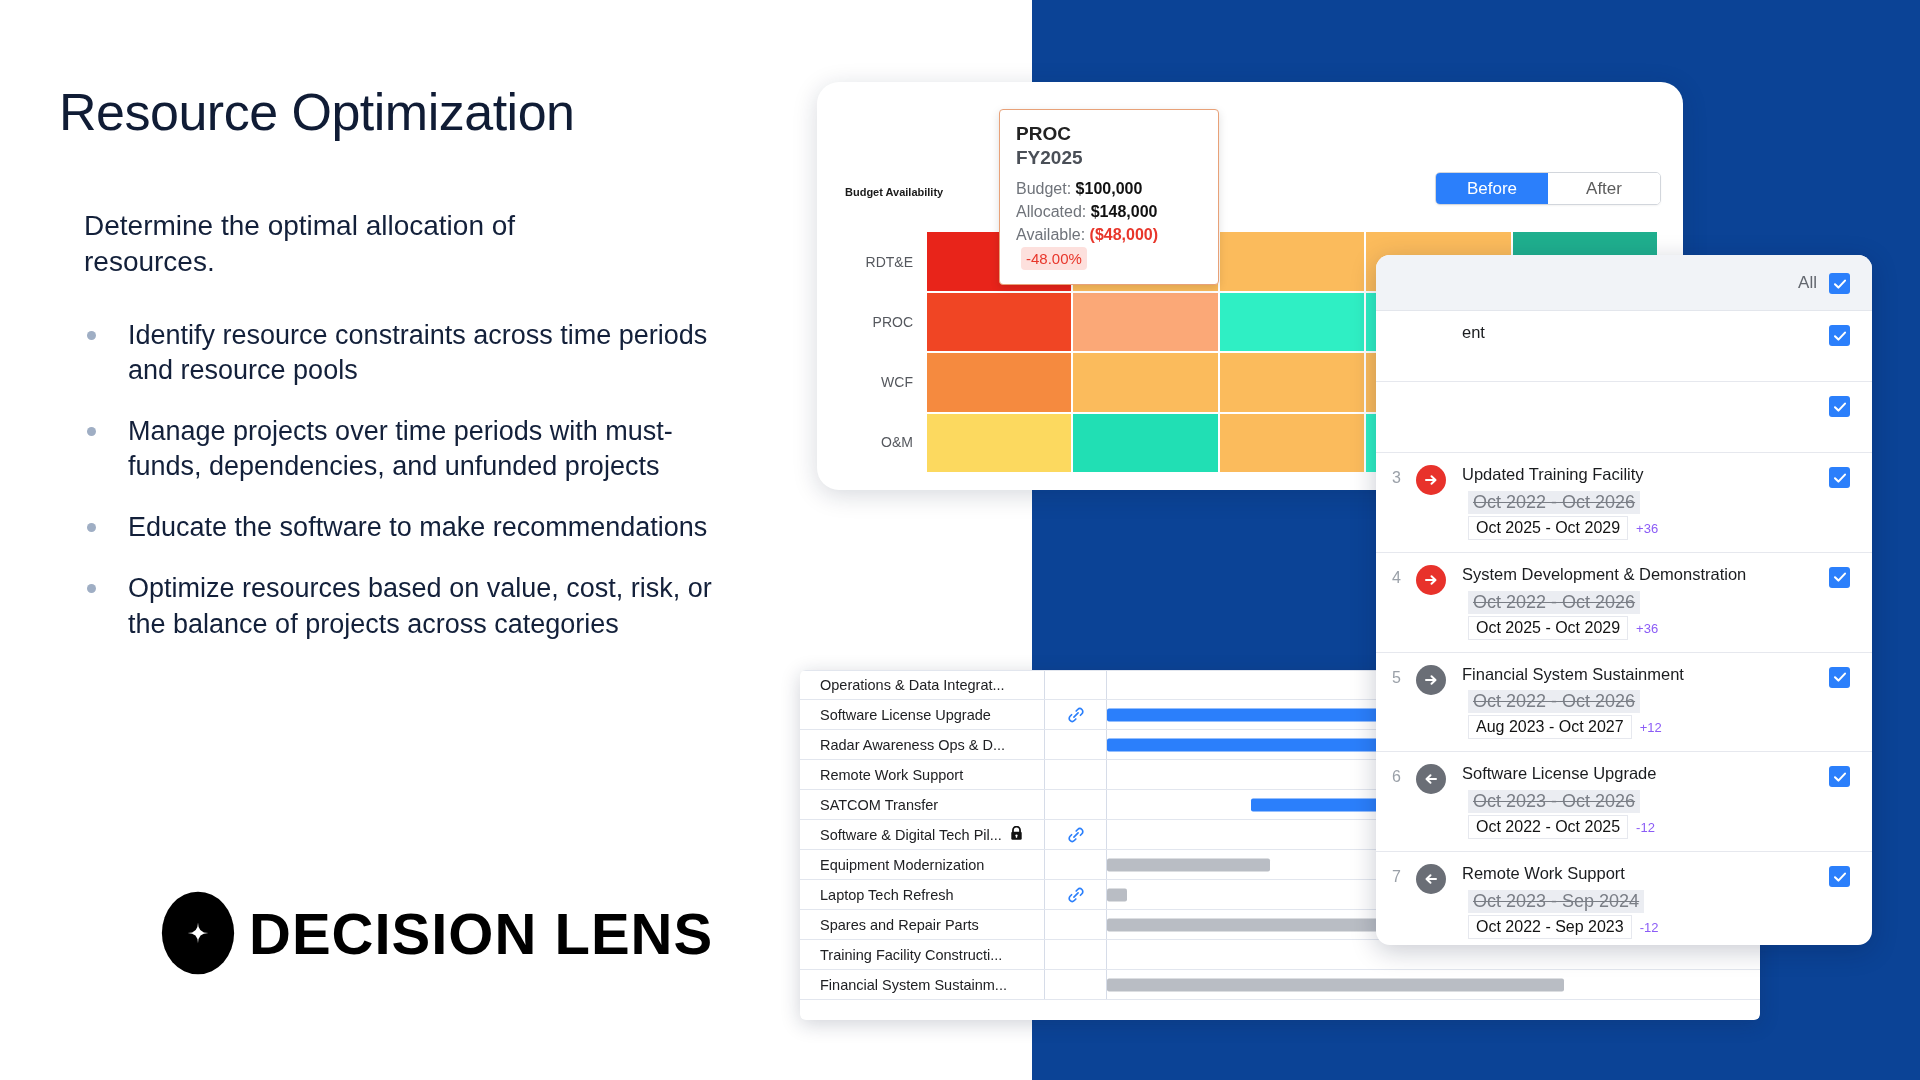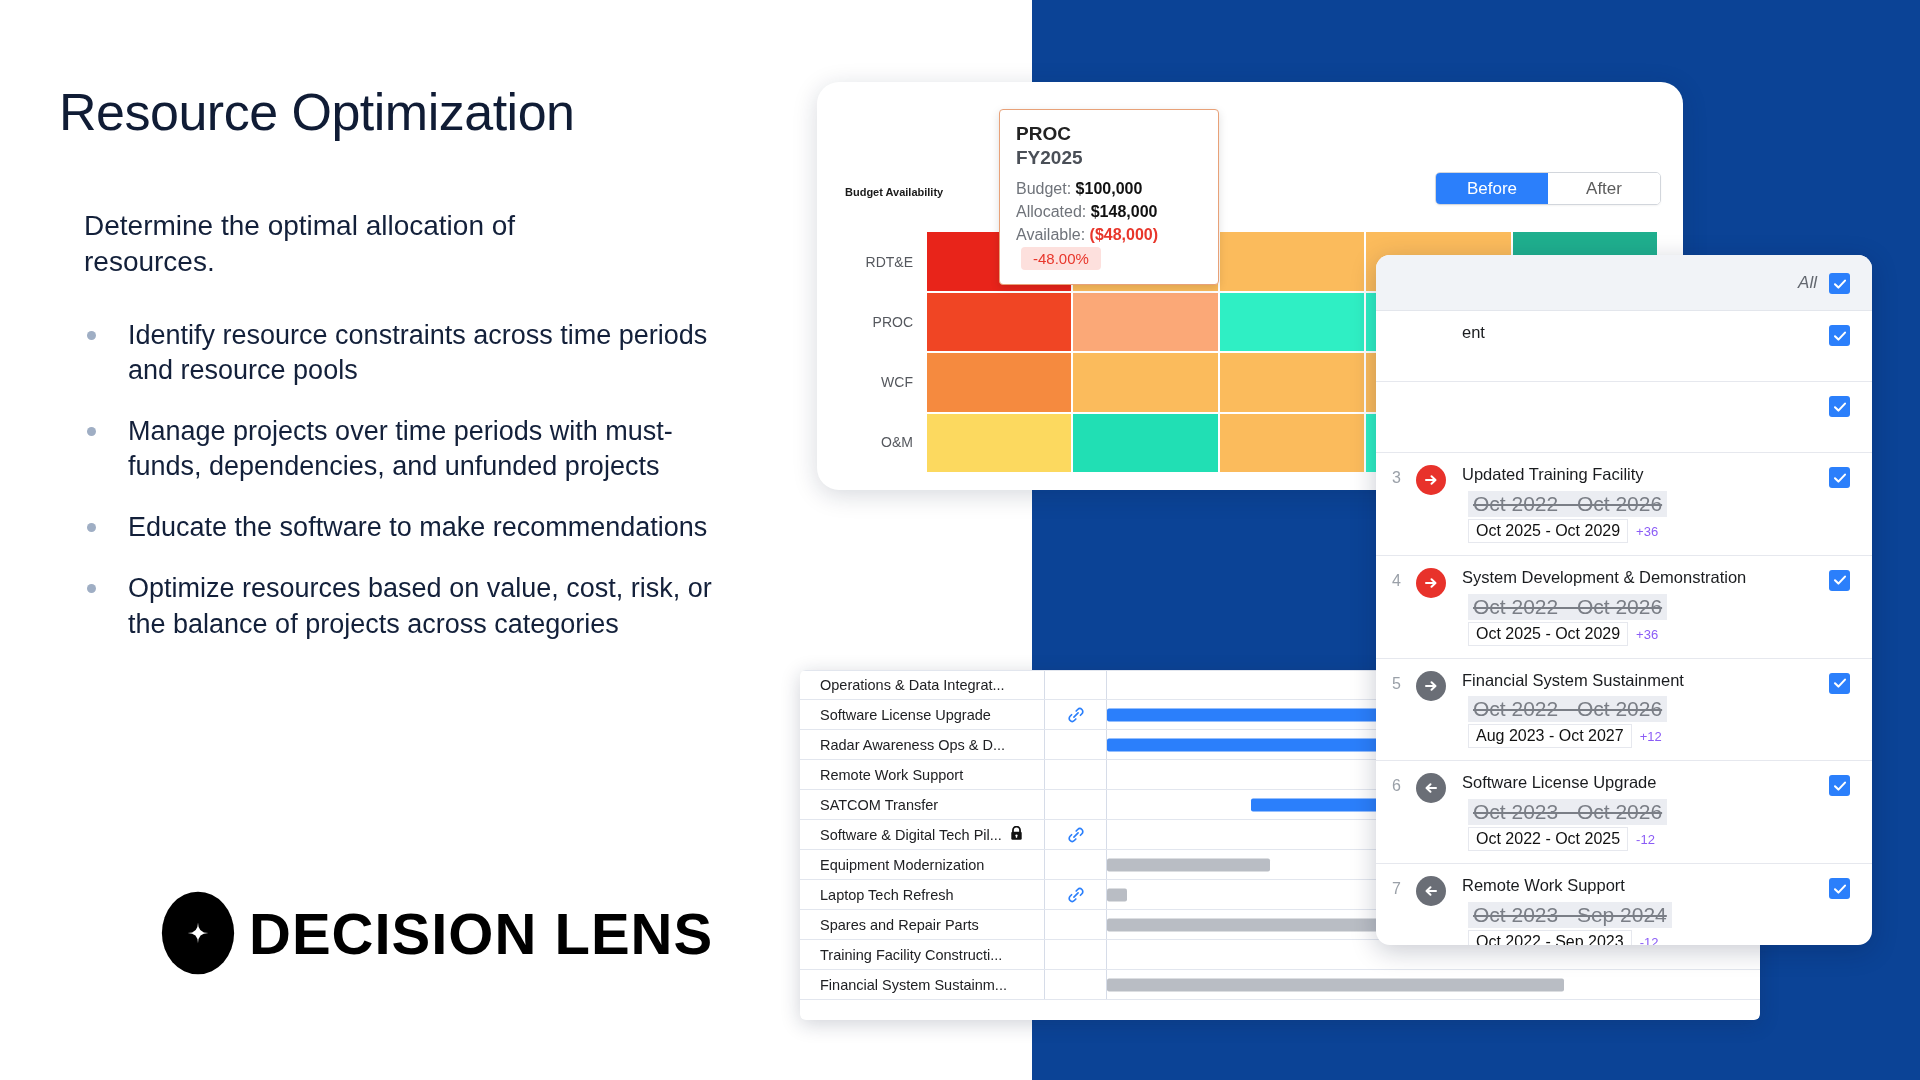--- a/index.html
+++ b/index.html
@@ -162,21 +162,21 @@
   }
   #tt-title { font-size: 19px; font-weight: bold; color: #222; line-height: 1.25; }
   #tt-period { font-size: 19px; font-weight: bold; color: #4A4F57; line-height: 1.25; margin-bottom: 7px; }
   .tt-row { font-size: 16px; color: #6F737A; line-height: 1.46; }
   .tt-row b { color: #111; font-weight: bold; }
   .tt-neg { color: #E8362B; font-weight: bold; }
   #tt-pct {
     display: inline-block;
     background: #FDE0DD;
     color: #E8362B;
-    padding: 1px 12px;
+    padding: 1px 5px;
     border-radius: 4px;
     font-size: 15px;
     margin-left: 5px;
   }
 
   
   #gantt-card {
     position: absolute;
     left: 800px; top: 670px;
     width: 960px; height: 350px;
@@ -234,21 +234,21 @@
   #projects-header {
     height: 56px;
     background: #F1F3F7;
     display: flex;
     align-items: center;
     justify-content: flex-end;
     padding-right: 22px;
     gap: 12px;
     border-bottom: 1px solid #E3E6EC;
   }
-  #projects-header .hdr-label { font-size: 17px; color: #63676F; font-style: italic; }
+  #projects-header .hdr-label { font-size: 17px; color: #63676F; }
   .proj-row {
     display: flex;
     padding: 12px 22px 12px 16px;
     border-bottom: 1px solid #E6E8EE;
     align-items: flex-start;
     min-height: 71px;
   }
   .proj-idx {
     width: 24px;
     font-size: 16px;
@@ -272,21 +272,21 @@
     color: #1A1C1F;
     line-height: 1.2;
     margin-bottom: 6px;
     white-space: nowrap;
     overflow: hidden;
   }
   .proj-old {
     display: inline-block;
     background: #EBEDF2;
     color: #7A7E86;
-    font-size: 21px;
+    font-size: 18px;
     text-decoration: line-through;
     padding: 1px 5px;
     margin-left: 6px;
   }
   .proj-newline { margin-left: 6px; margin-top: 2px; white-space: nowrap; }
   .proj-new {
     display: inline-block;
     border: 1px solid #E6E8EE;
     font-size: 16px;
     color: #111;

